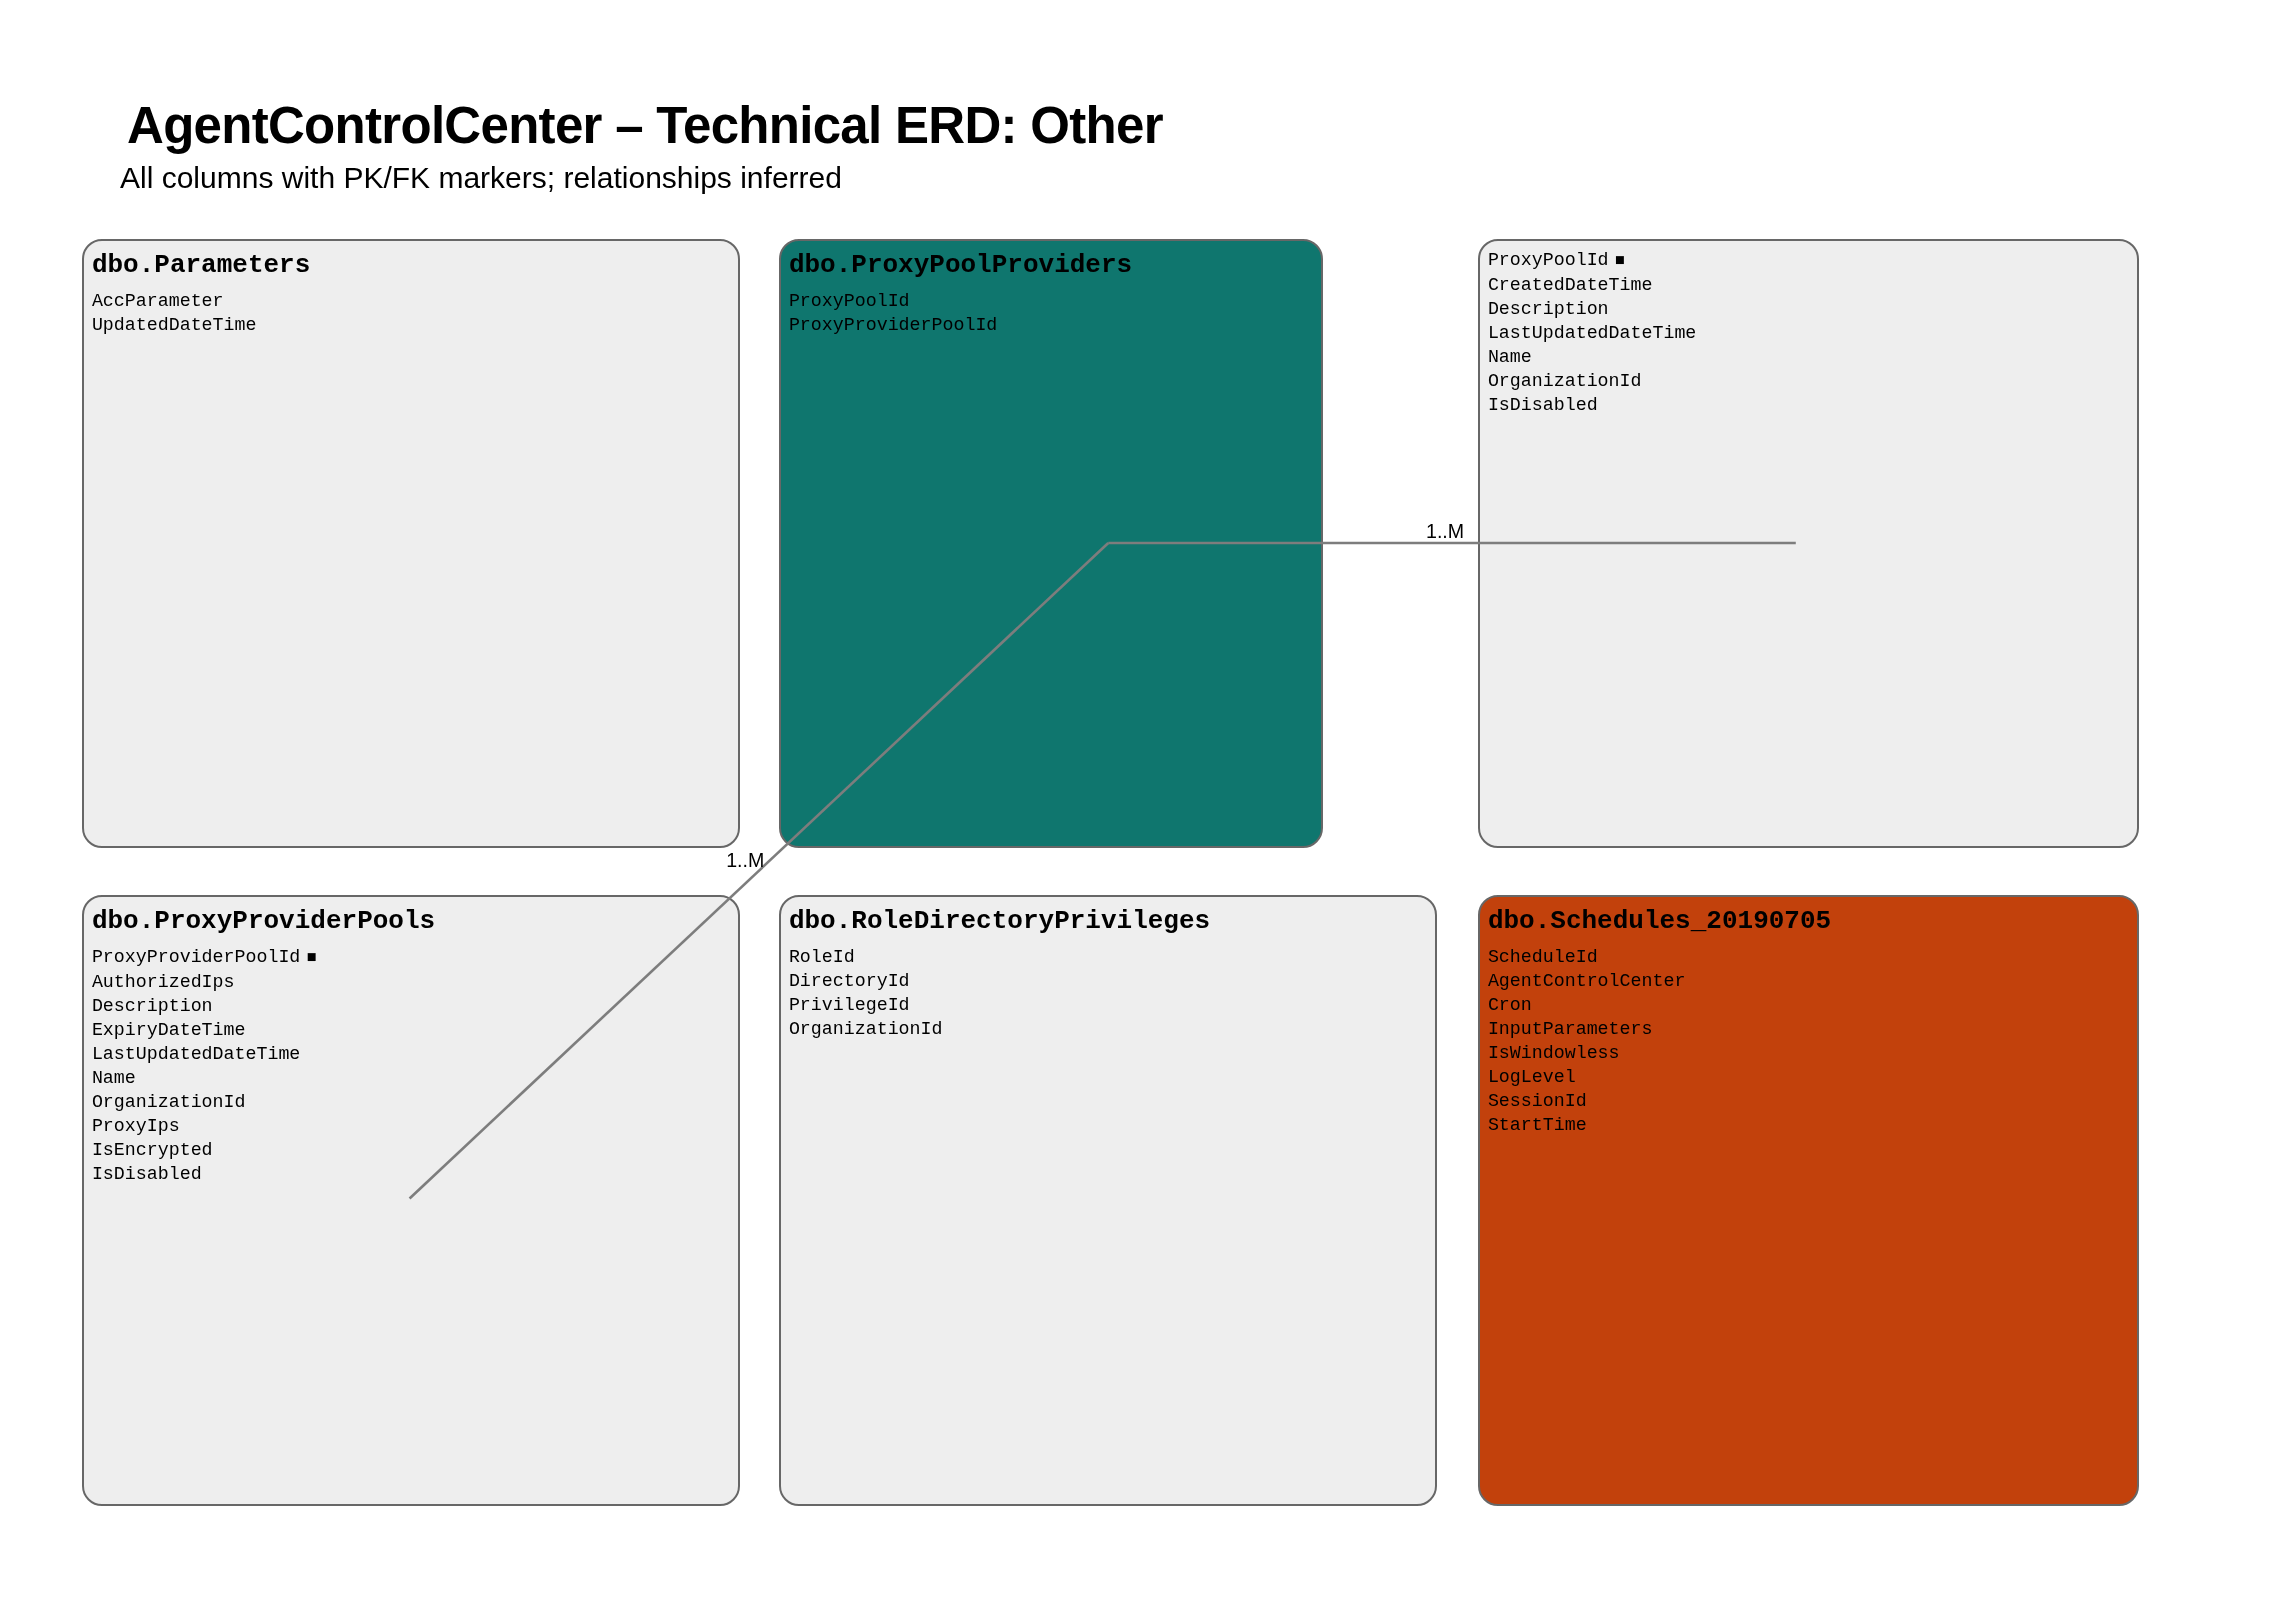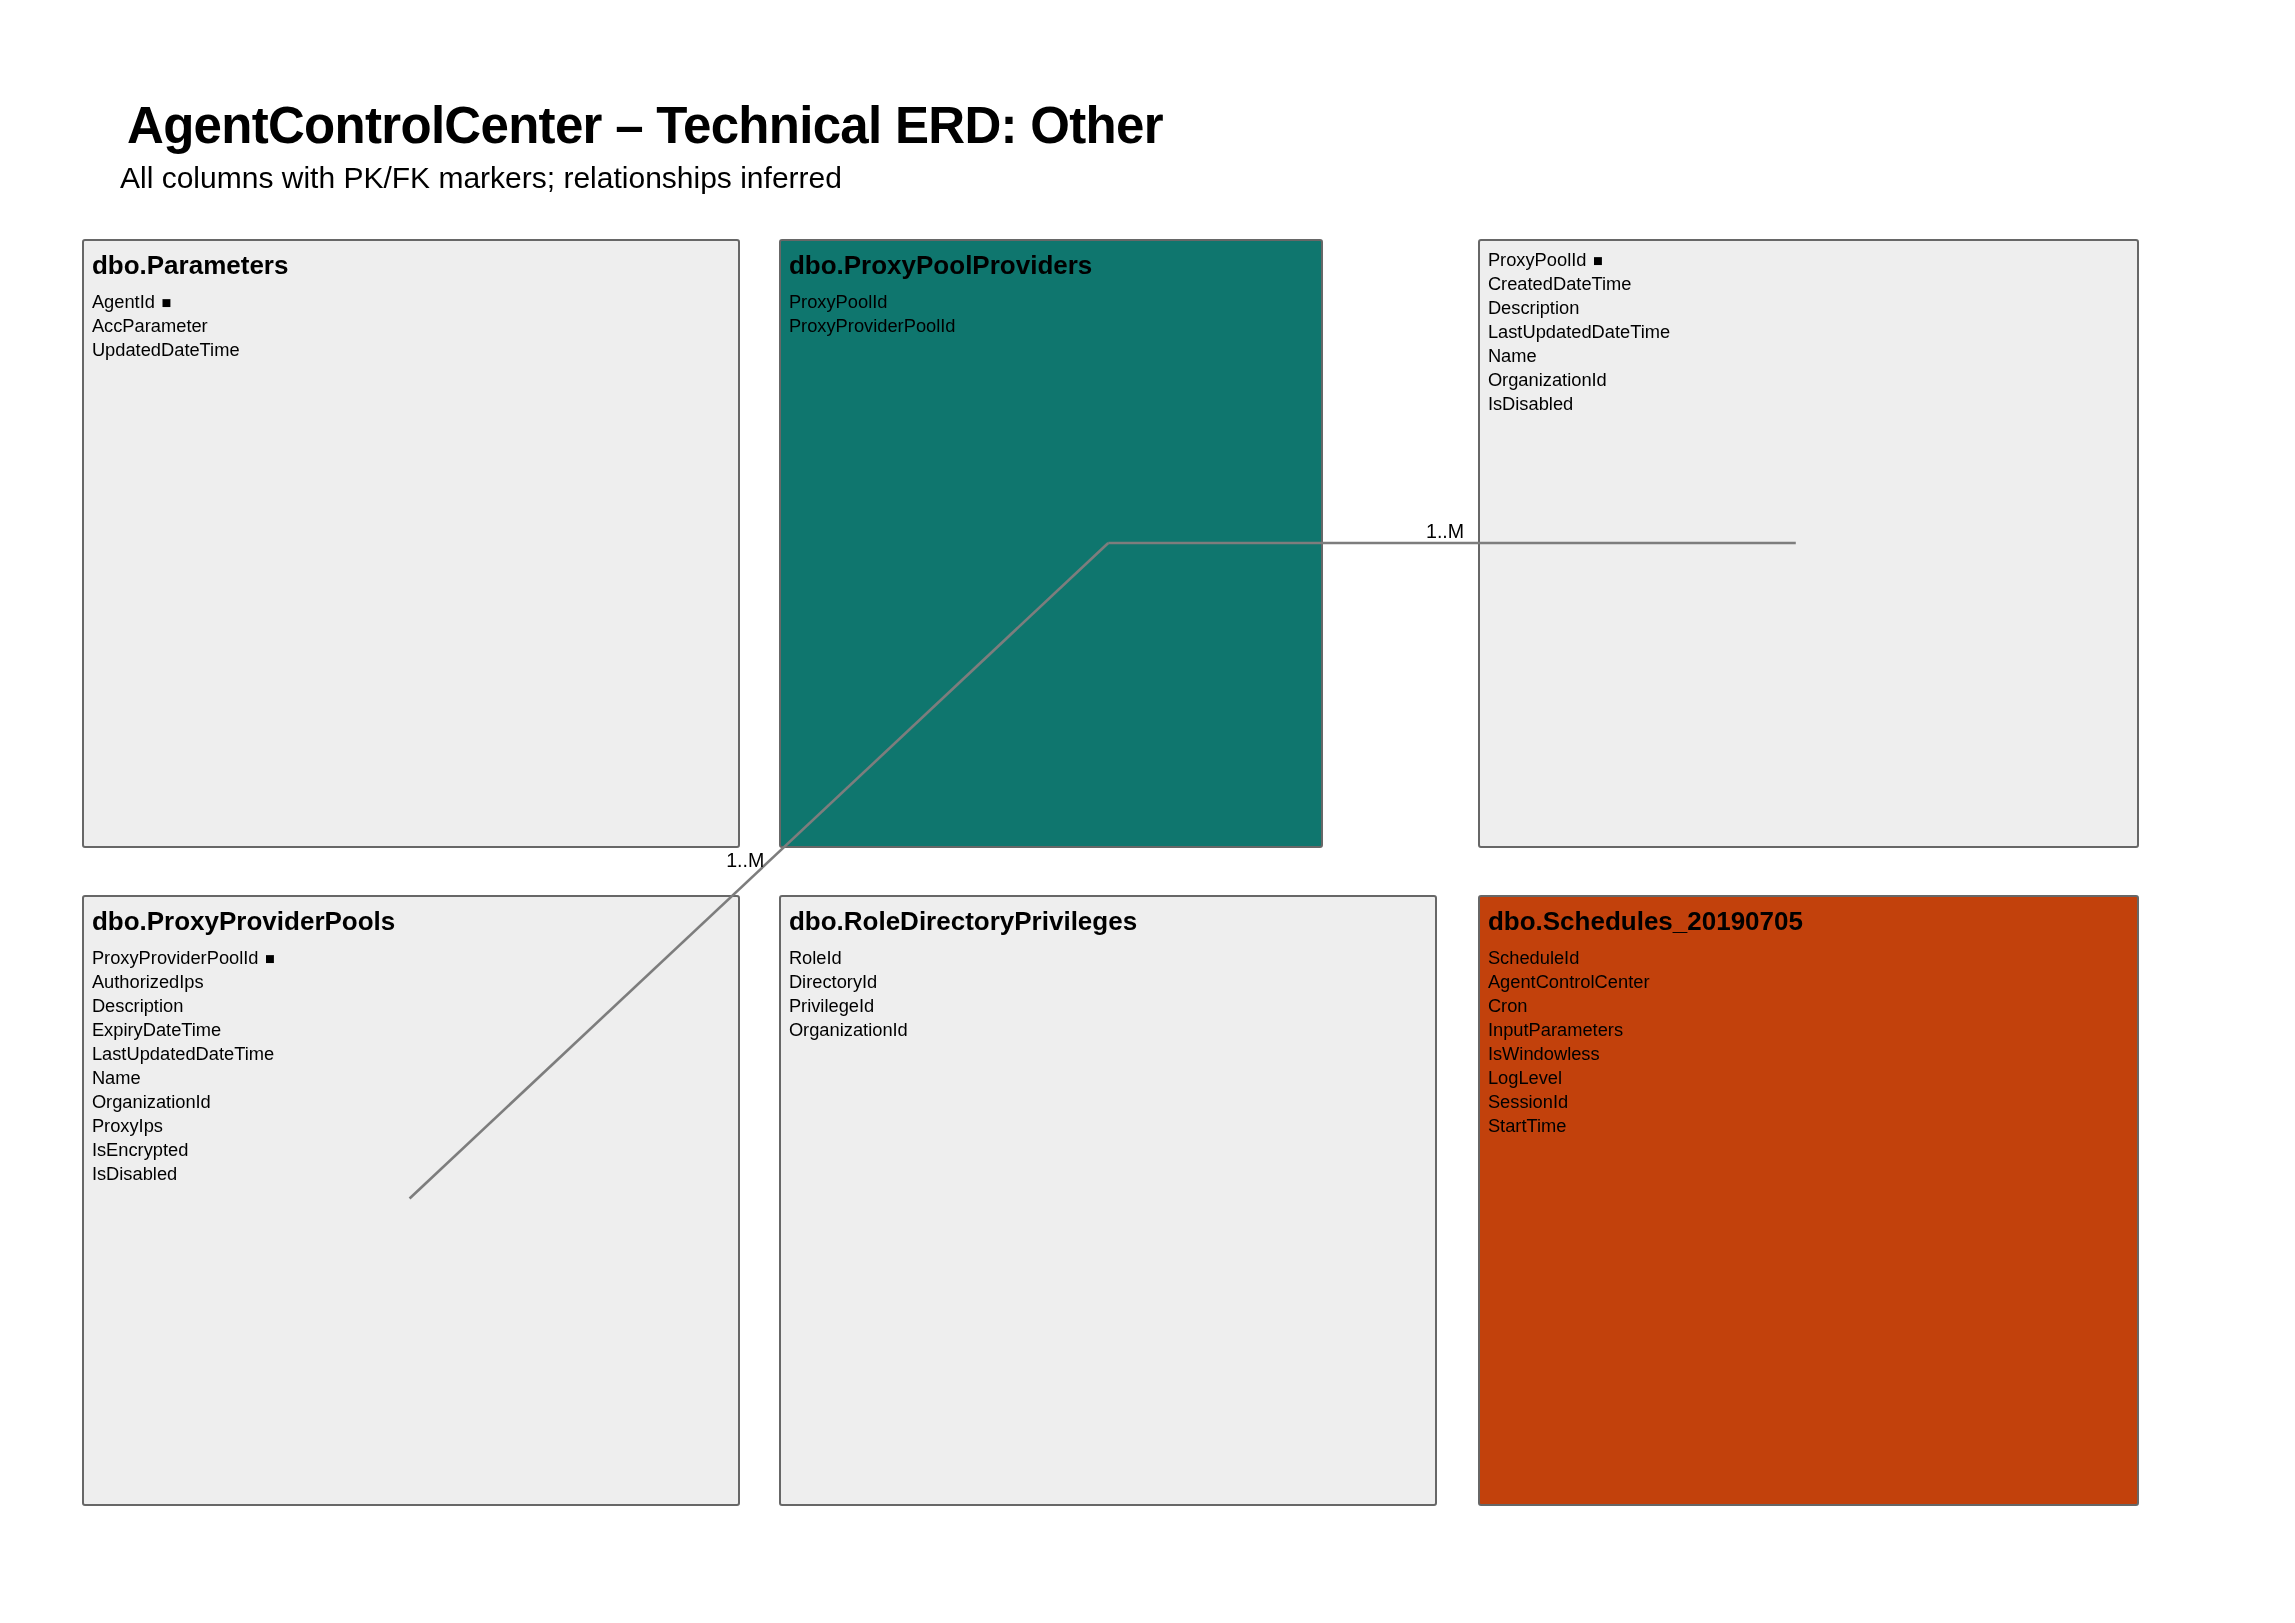--- a/index.html
+++ b/index.html
@@ -28,22 +28,23 @@
     margin: 0;
     font-size: 30px;
     color: #000;
     white-space: nowrap;
   }
 
   .entity {
     position: absolute;
     box-sizing: border-box;
     border: 2.6px solid #676767;
-    border-radius: 3px;
+    border-radius: 20px;
     padding: 6.5px 7.9px;
+    font-family: Liberation Mono, monospace;
   }
   .entity-title {
     font-size: 26px;
     font-weight: bold;
     color: #000;
     margin: 2.6px 0 9.2px 0;
     white-space: nowrap;
   }
   .entity-col {
     font-size: 18.3px;
@@ -71,21 +72,20 @@
 </style>
 </head>
 <body>
 
 <div class="canvas">
   <h1 class="page-title">AgentControlCenter – Technical ERD: Other</h1>
   <p class="page-subtitle">All columns with PK/FK markers; relationships inferred</p>
   <div id="entities">
       <div class="entity" style="left: 82px; top: 239px; width: 658px; height: 609px; background: rgb(238, 238, 238); border-color: rgb(103, 103, 103);">
         <div class="entity-title">dbo.Parameters</div>
-        <div class="entity-col"><span>AgentId</span><span class="pk">■</span></div>
         <div class="entity-col"><span>AccParameter</span></div>
         <div class="entity-col"><span>UpdatedDateTime</span></div>
       </div>
       <div class="entity" style="left: 779px; top: 239px; width: 544px; height: 609px; background: #0f766e; border-color: rgb(103, 103, 103);">
         <div class="entity-title">dbo.ProxyPoolProviders</div>
         <div class="entity-col"><span>ProxyPoolId</span></div>
         <div class="entity-col"><span>ProxyProviderPoolId</span></div>
       </div>
       <div class="entity" style="left: 1478px; top: 239px; width: 661px; height: 609px; background: rgb(238, 238, 238); border-color: rgb(103, 103, 103);">
         <div class="entity-col"><span>ProxyPoolId</span><span class="pk">■</span></div>

